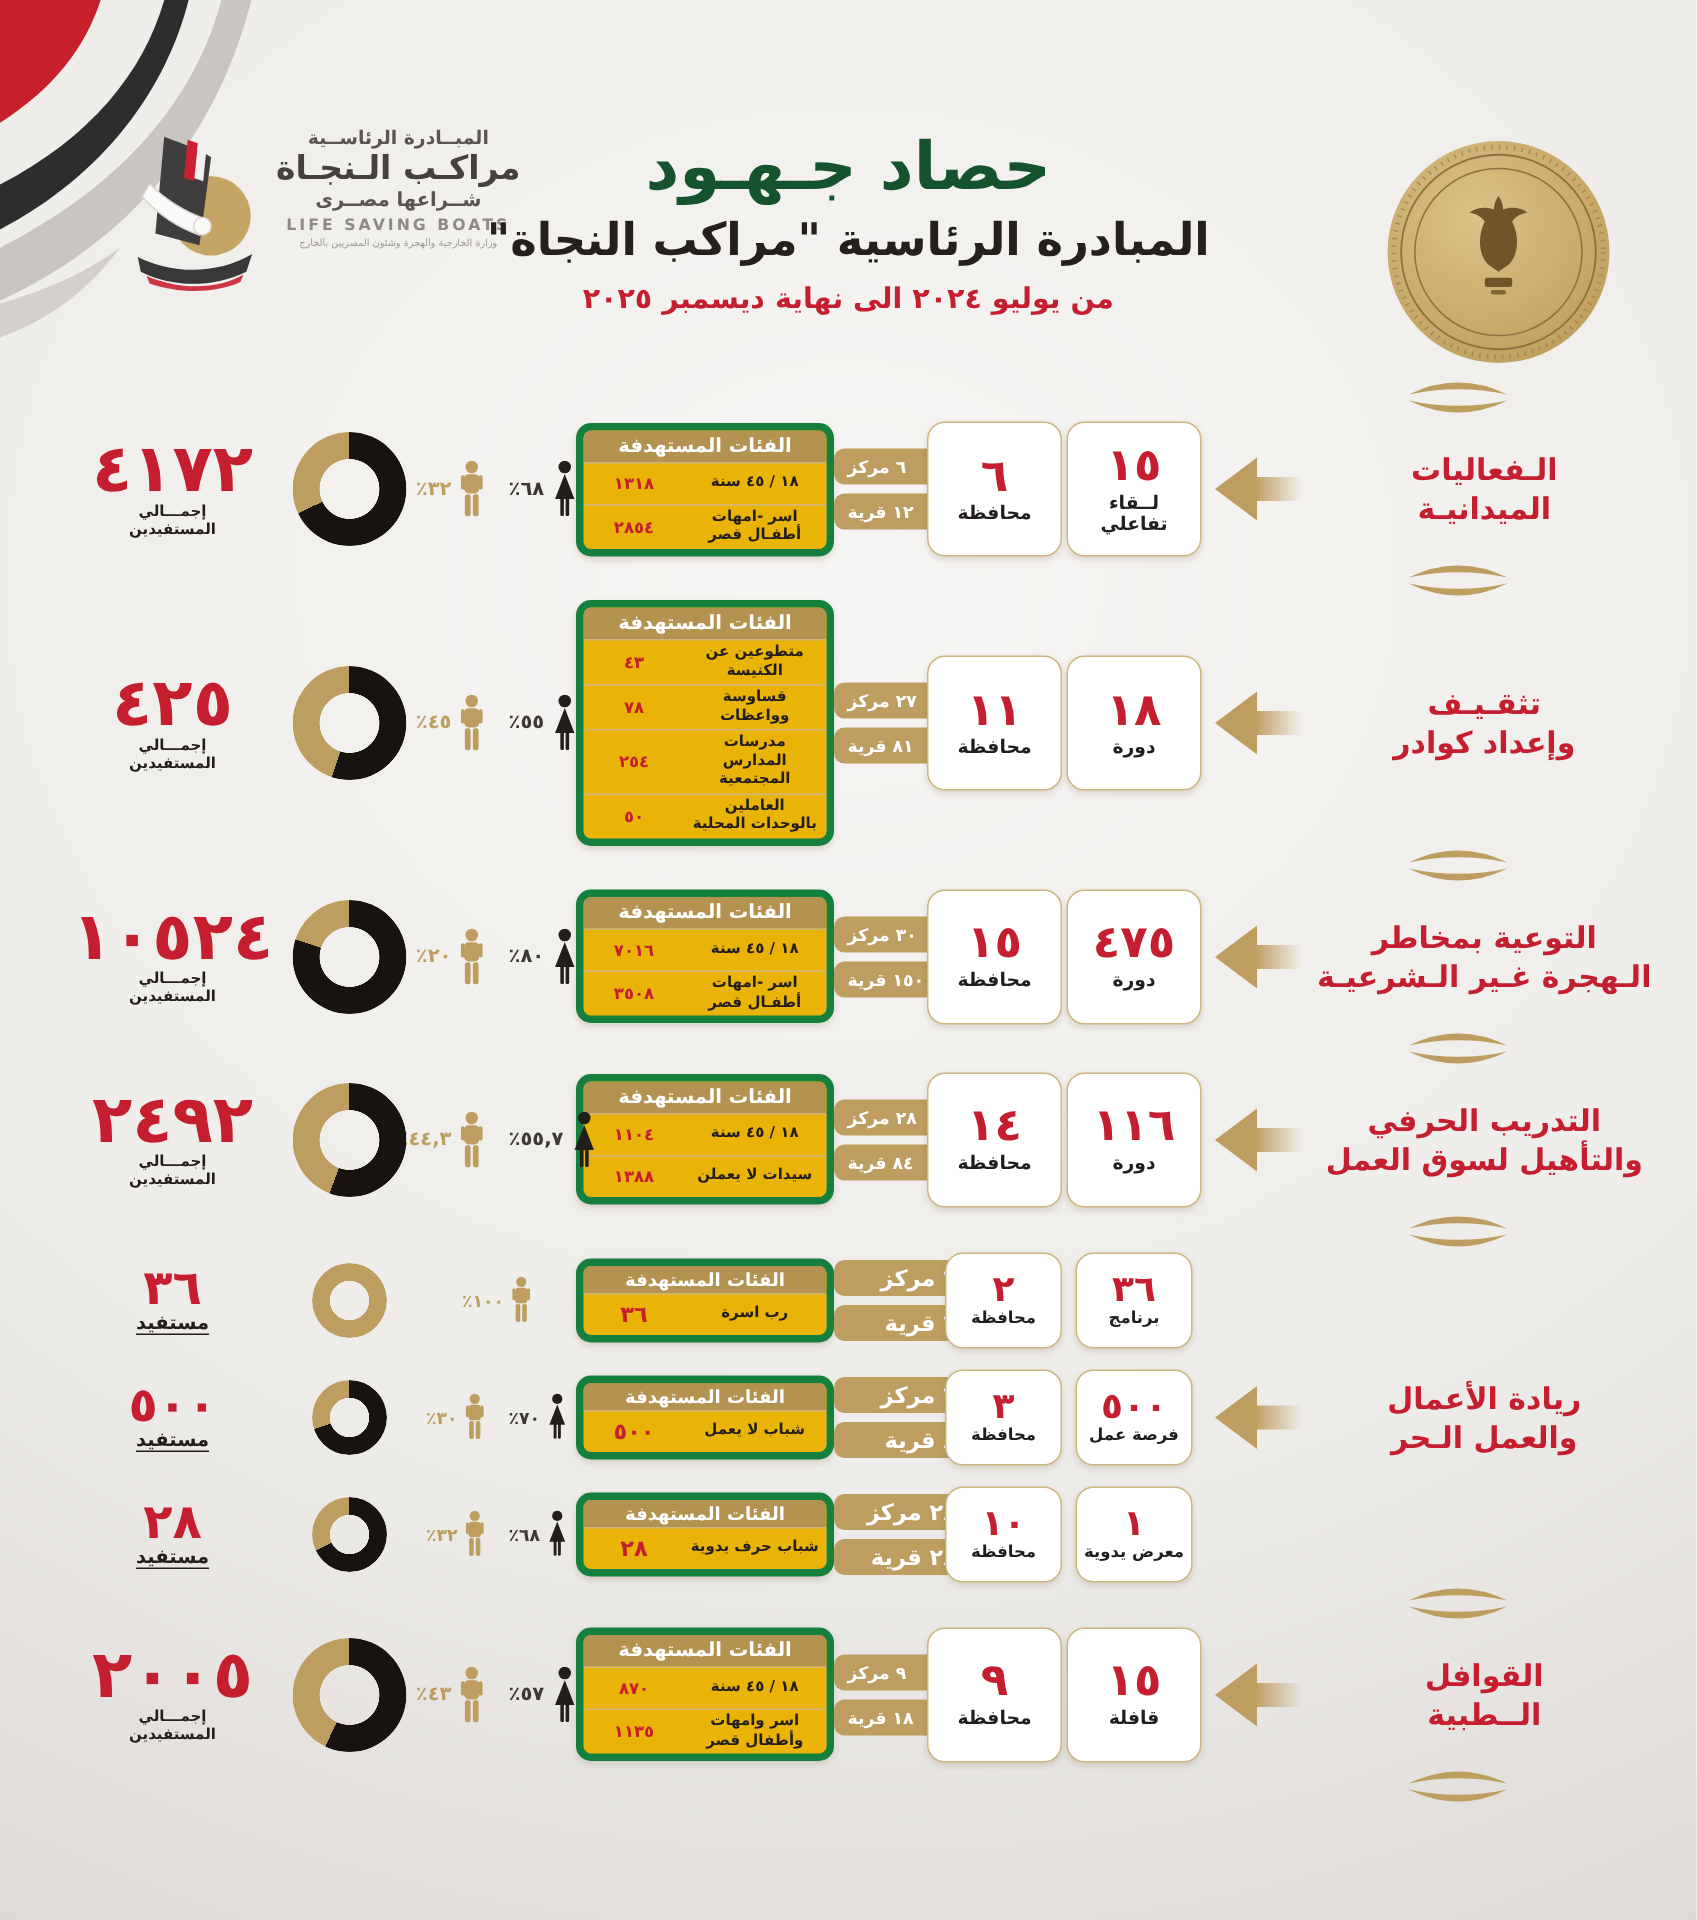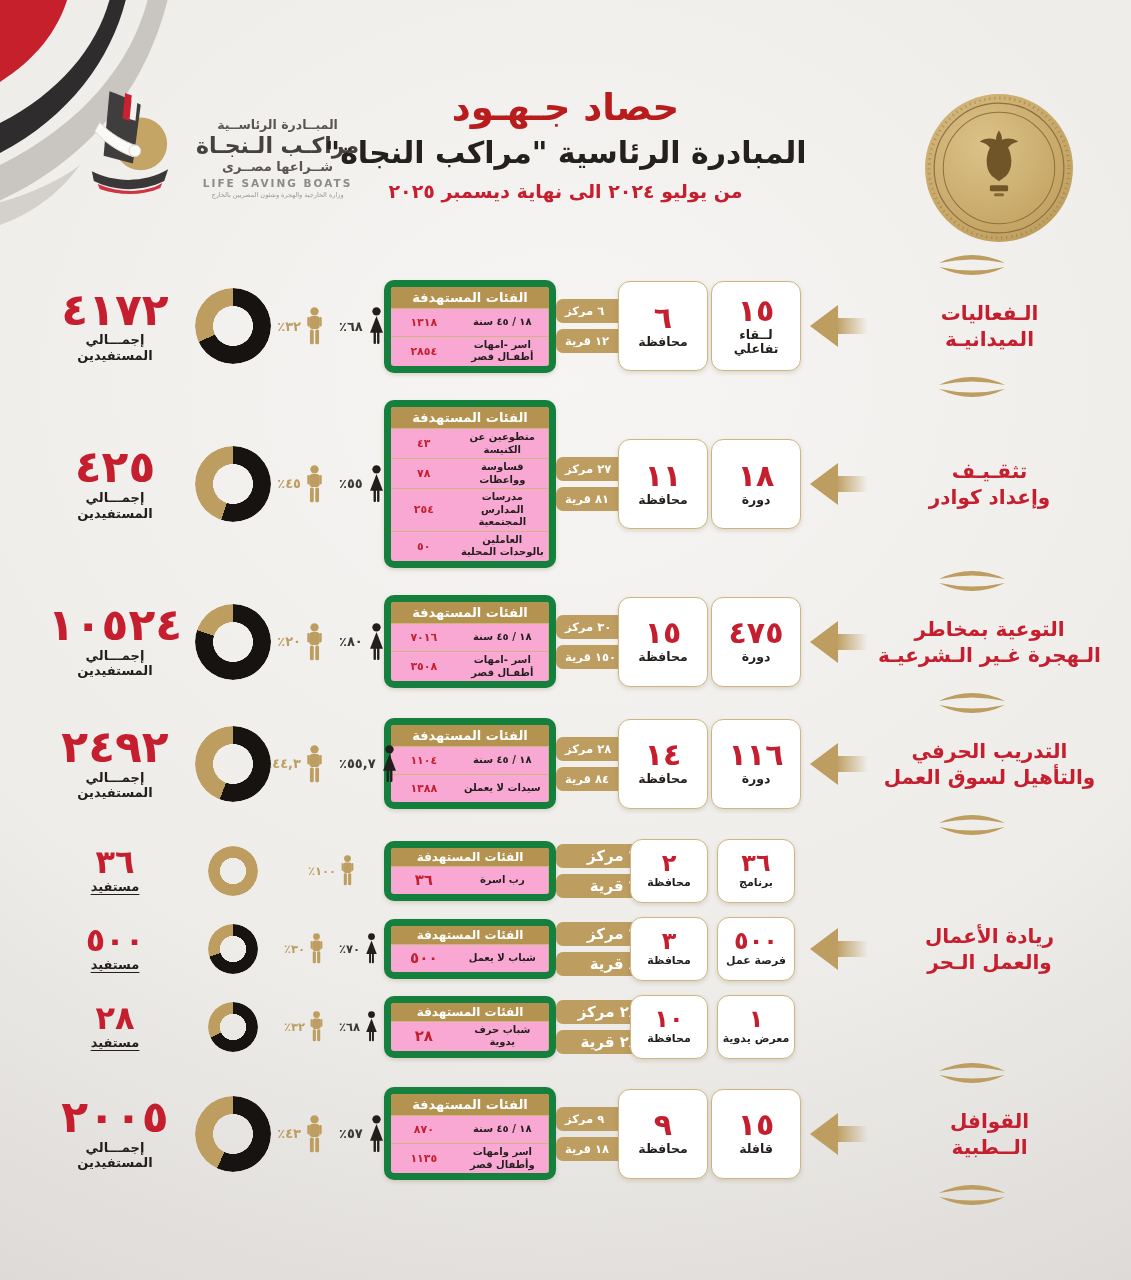--- a/index.html
+++ b/index.html
@@ -6,29 +6,29 @@
   body{
     width:1131px;height:1280px;overflow:hidden;position:relative;
     font-family:"DejaVu Sans",sans-serif;
     background:radial-gradient(ellipse 120% 90% at 50% 30%, #f7f5f3 0%, #eeecE9 55%, #d7d4d1 100%);
   }
   :root{--red:#c51f2f;--gold:#bd9d60;--gold-dark:#b3934f;--ink:#221e1c;}
 
   
   .header{position:relative;height:252px;}
   .flag-corner{position:absolute;top:0;left:0;pointer-events:none;}
-  .logo{position:absolute;left:86px;top:84px;display:flex;direction:ltr;gap:22px;align-items:flex-end;}
+  .logo{position:absolute;left:86px;top:84px;display:flex;direction:ltr;gap:10px;align-items:flex-start;}
   .logo-text{text-align:center;direction:rtl;}
   .lg1{font-size:12.5px;font-weight:700;color:#5a5553;}
   .lg2{font-size:22px;font-weight:700;color:#454140;margin:1px 0;}
   .lg3{font-size:13px;font-weight:700;color:#5a5553;}
   .lg4{font-size:10.5px;letter-spacing:2px;color:#8d8a87;margin-top:3px;font-weight:700;}
   .lg5{font-size:6.5px;color:#9a9794;margin-top:2px;}
   .h-title{position:absolute;left:50%;transform:translateX(-50%);top:86px;text-align:center;width:520px;}
-  .t1{font-size:37px;font-weight:700;color:#b91c1c;}
+  .t1{font-size:44px;font-weight:700;color:#14532d;}
   .t2{font-size:30px;font-weight:700;color:#23201e;margin-top:6px;}
   .t3{font-size:19px;font-weight:700;color:var(--red);margin-top:10px;}
   .emblem{position:absolute;right:56px;top:92px;}
 
   
   #sections{padding:0 24px 0 18px;}
   .divider{display:flex;justify-content:flex-start;padding-right:96px;height:26px;align-items:center;}
   .sec{display:flex;align-items:center;}
   .col-title{width:235px;display:flex;justify-content:center;}
   .sec-title{font-size:20px;font-weight:700;color:var(--red);text-align:center;line-height:1.3;}
@@ -45,21 +45,21 @@
   .box-lbl{font-size:12.5px;font-weight:700;color:var(--ink);text-align:center;white-space:pre-line;line-height:1.15;margin-top:2px;}
 
   .col-gov{width:152px;}
   .gov-wrap{position:relative;height:96px;}
   .gov-box{position:absolute;right:0;top:50%;transform:translateY(-50%);width:88px;height:88px;z-index:1;}
   .tags{position:absolute;left:0;top:50%;transform:translateY(-50%);display:flex;flex-direction:column;gap:6px;z-index:0;}
   .tag{background:var(--gold);color:#fff;font-size:11.5px;font-weight:700;border-radius:7px;
        width:96px;padding:5px 6px 5px 9px;box-sizing:border-box;direction:ltr;text-align:left;}
 
   .col-target{width:172px;display:flex;justify-content:center;}
-  .t-wrap{width:164px;border:7px solid #15803d;border-radius:10px;overflow:hidden;background:#f9a8d4;
+  .t-wrap{width:164px;border:5px solid #15803d;border-radius:10px;overflow:hidden;background:#eab308;
           box-shadow:0 2px 4px rgba(110,90,50,.2);}
   .t-head{background:var(--gold-dark);color:#fff;text-align:center;font-weight:700;font-size:13px;padding:3px 2px;}
   .t-row{display:flex;border-top:1px solid #cdb67f;min-height:27px;}
   .t-lbl{flex:1.15;display:flex;align-items:center;justify-content:center;text-align:center;
          font-size:10px;font-weight:700;color:var(--ink);padding:2px 4px;line-height:1.25;
          border-inline-end:1px solid #cdb67f;white-space:pre-line;direction:ltr;}
   .t-val{flex:.85;display:flex;align-items:center;justify-content:center;color:var(--red);
          font-weight:700;font-size:11px;padding:2px;}
 
   .col-gender{width:104px;display:flex;justify-content:center;gap:14px;}
@@ -70,21 +70,21 @@
   .pct-m{color:var(--gold);}
 
   .col-donut{width:94px;display:flex;justify-content:center;}
   .donut{width:76px;height:76px;border-radius:50%;
          background:conic-gradient(#171310 var(--b), var(--gold) var(--b));
          -webkit-mask:radial-gradient(circle closest-side, transparent 0 52%, #000 53% 100%);
          mask:radial-gradient(circle closest-side, transparent 0 52%, #000 53% 100%);}
 
   .col-total{width:142px;display:flex;flex-direction:column;align-items:center;justify-content:center;}
   .total-num{font-size:44px;font-weight:700;color:var(--red);line-height:.95;}
-  .total-cap{font-size:13px;font-weight:700;color:var(--ink);margin-top:2px;text-align:center;
+  .total-cap{font-size:10px;font-weight:700;color:var(--ink);margin-top:2px;text-align:center;
              white-space:pre-line;line-height:1.2;}
 
   
   .row.compact .count-box{width:76px;height:62px;}
   .row.compact .box-num{font-size:24px;}
   .row.compact .box-lbl{font-size:11px;}
   .row.compact .gov-wrap{height:66px;}
   .row.compact .gov-box{width:76px;height:62px;}
   .row.compact .tag{width:88px;font-size:15px;padding:3px 6px 3px 8px;text-align:right;}
   .row.compact .t-head{font-size:12px;padding:2px;}

